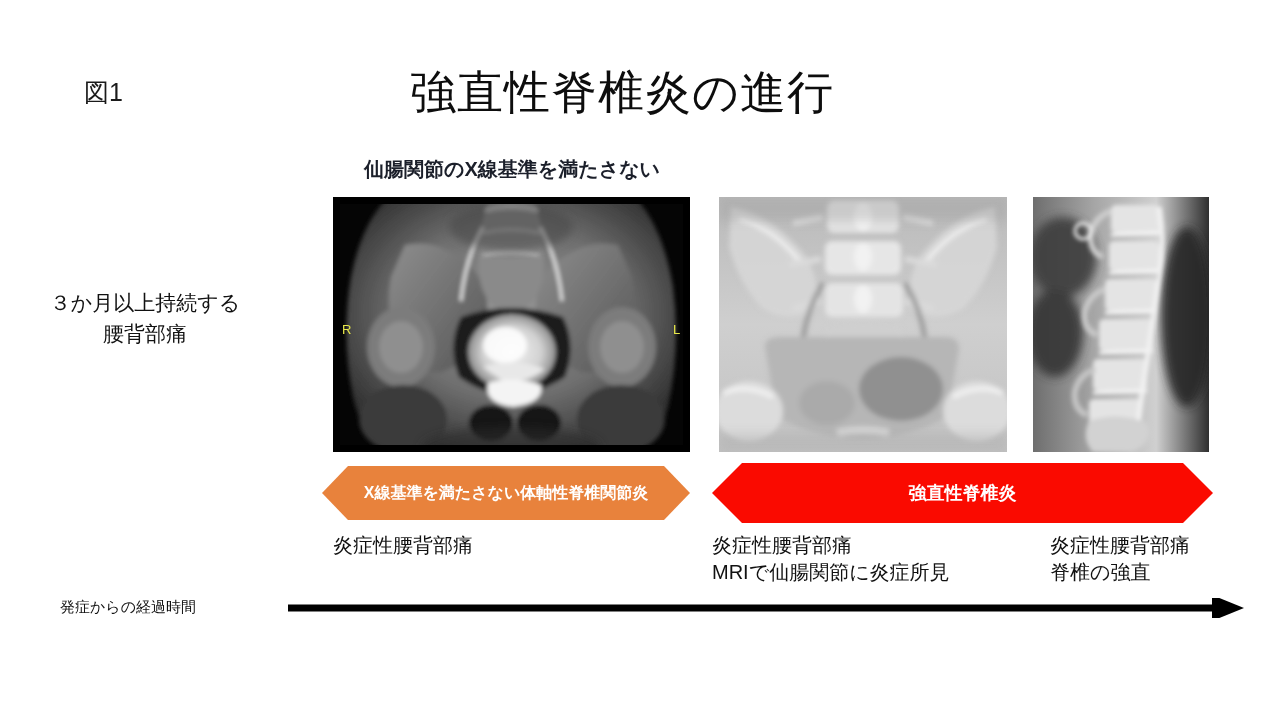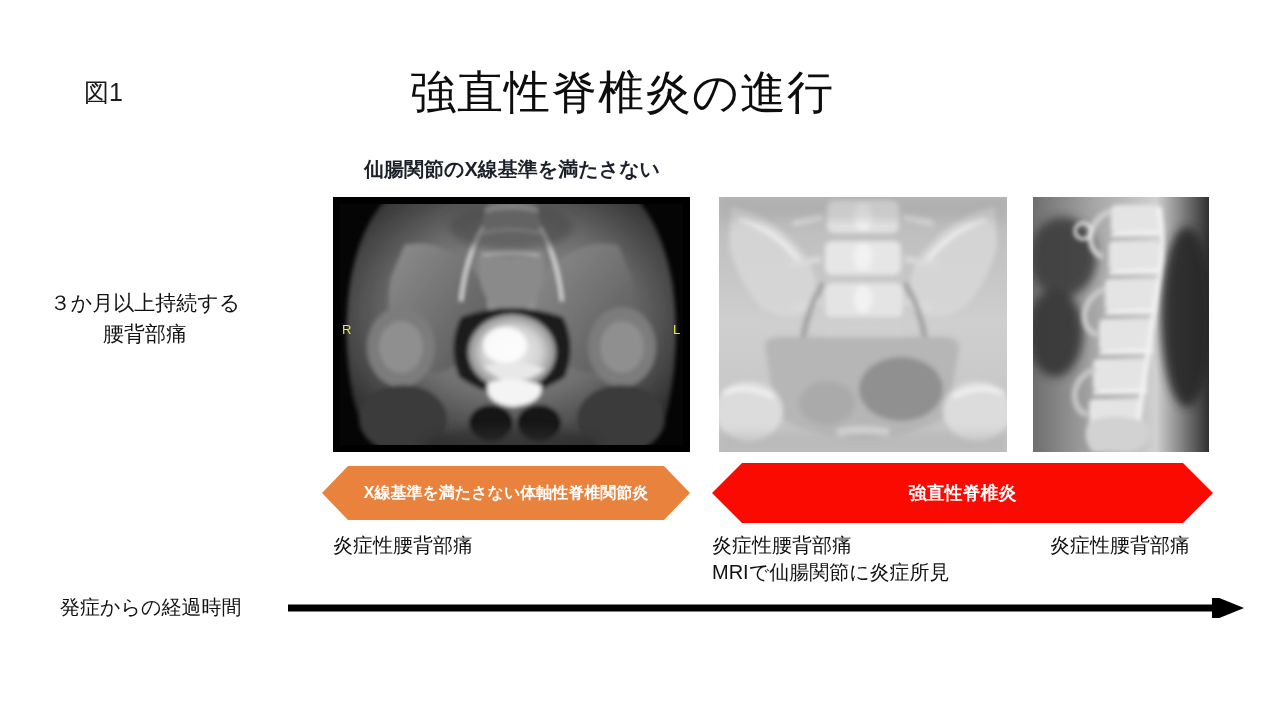--- a/index.html
+++ b/index.html
@@ -136,21 +136,21 @@
   #caption-axspa { left: 333px;  top: 532px; width: 358px; }
   #caption-as    { left: 712px;  top: 532px; width: 350px; }
   #caption-ank   { left: 1050px; top: 532px; width: 230px; }
   .caption-line { display: block; }
 
   
   #timeline-label {
     position: absolute;
     left: 60px;
     top: 593px;
-    font-size: 20px;
+    font-size: 15px;
     line-height: 28px;
     color: #111111;
     white-space: nowrap;
   }
   #timeline-axis {
     position: absolute;
     left: 288px;
     top: 598px;
     width: 956px;
     height: 20px;
@@ -367,20 +367,21 @@
 
   <div class="caption" id="caption-axspa">
     <span class="caption-line">炎症性腰背部痛</span>
   </div>
   <div class="caption" id="caption-as">
     <span class="caption-line">炎症性腰背部痛</span>
     <span class="caption-line">MRIで仙腸関節に炎症所見</span>
   </div>
   <div class="caption" id="caption-ank">
     <span class="caption-line">炎症性腰背部痛</span>
+    <span class="caption-line">脊椎の強直</span>
   </div>
 
   <div id="timeline-label">発症からの経過時間</div>
   <div id="timeline-axis">
     <svg viewBox="0 0 956 20" preserveAspectRatio="none">
       <line x1="0" y1="10" x2="930" y2="10" stroke="#000000" stroke-width="7"></line>
       <polygon points="956,10 924,23 924,-3" fill="#000000"></polygon>
     </svg>
   </div>
 

